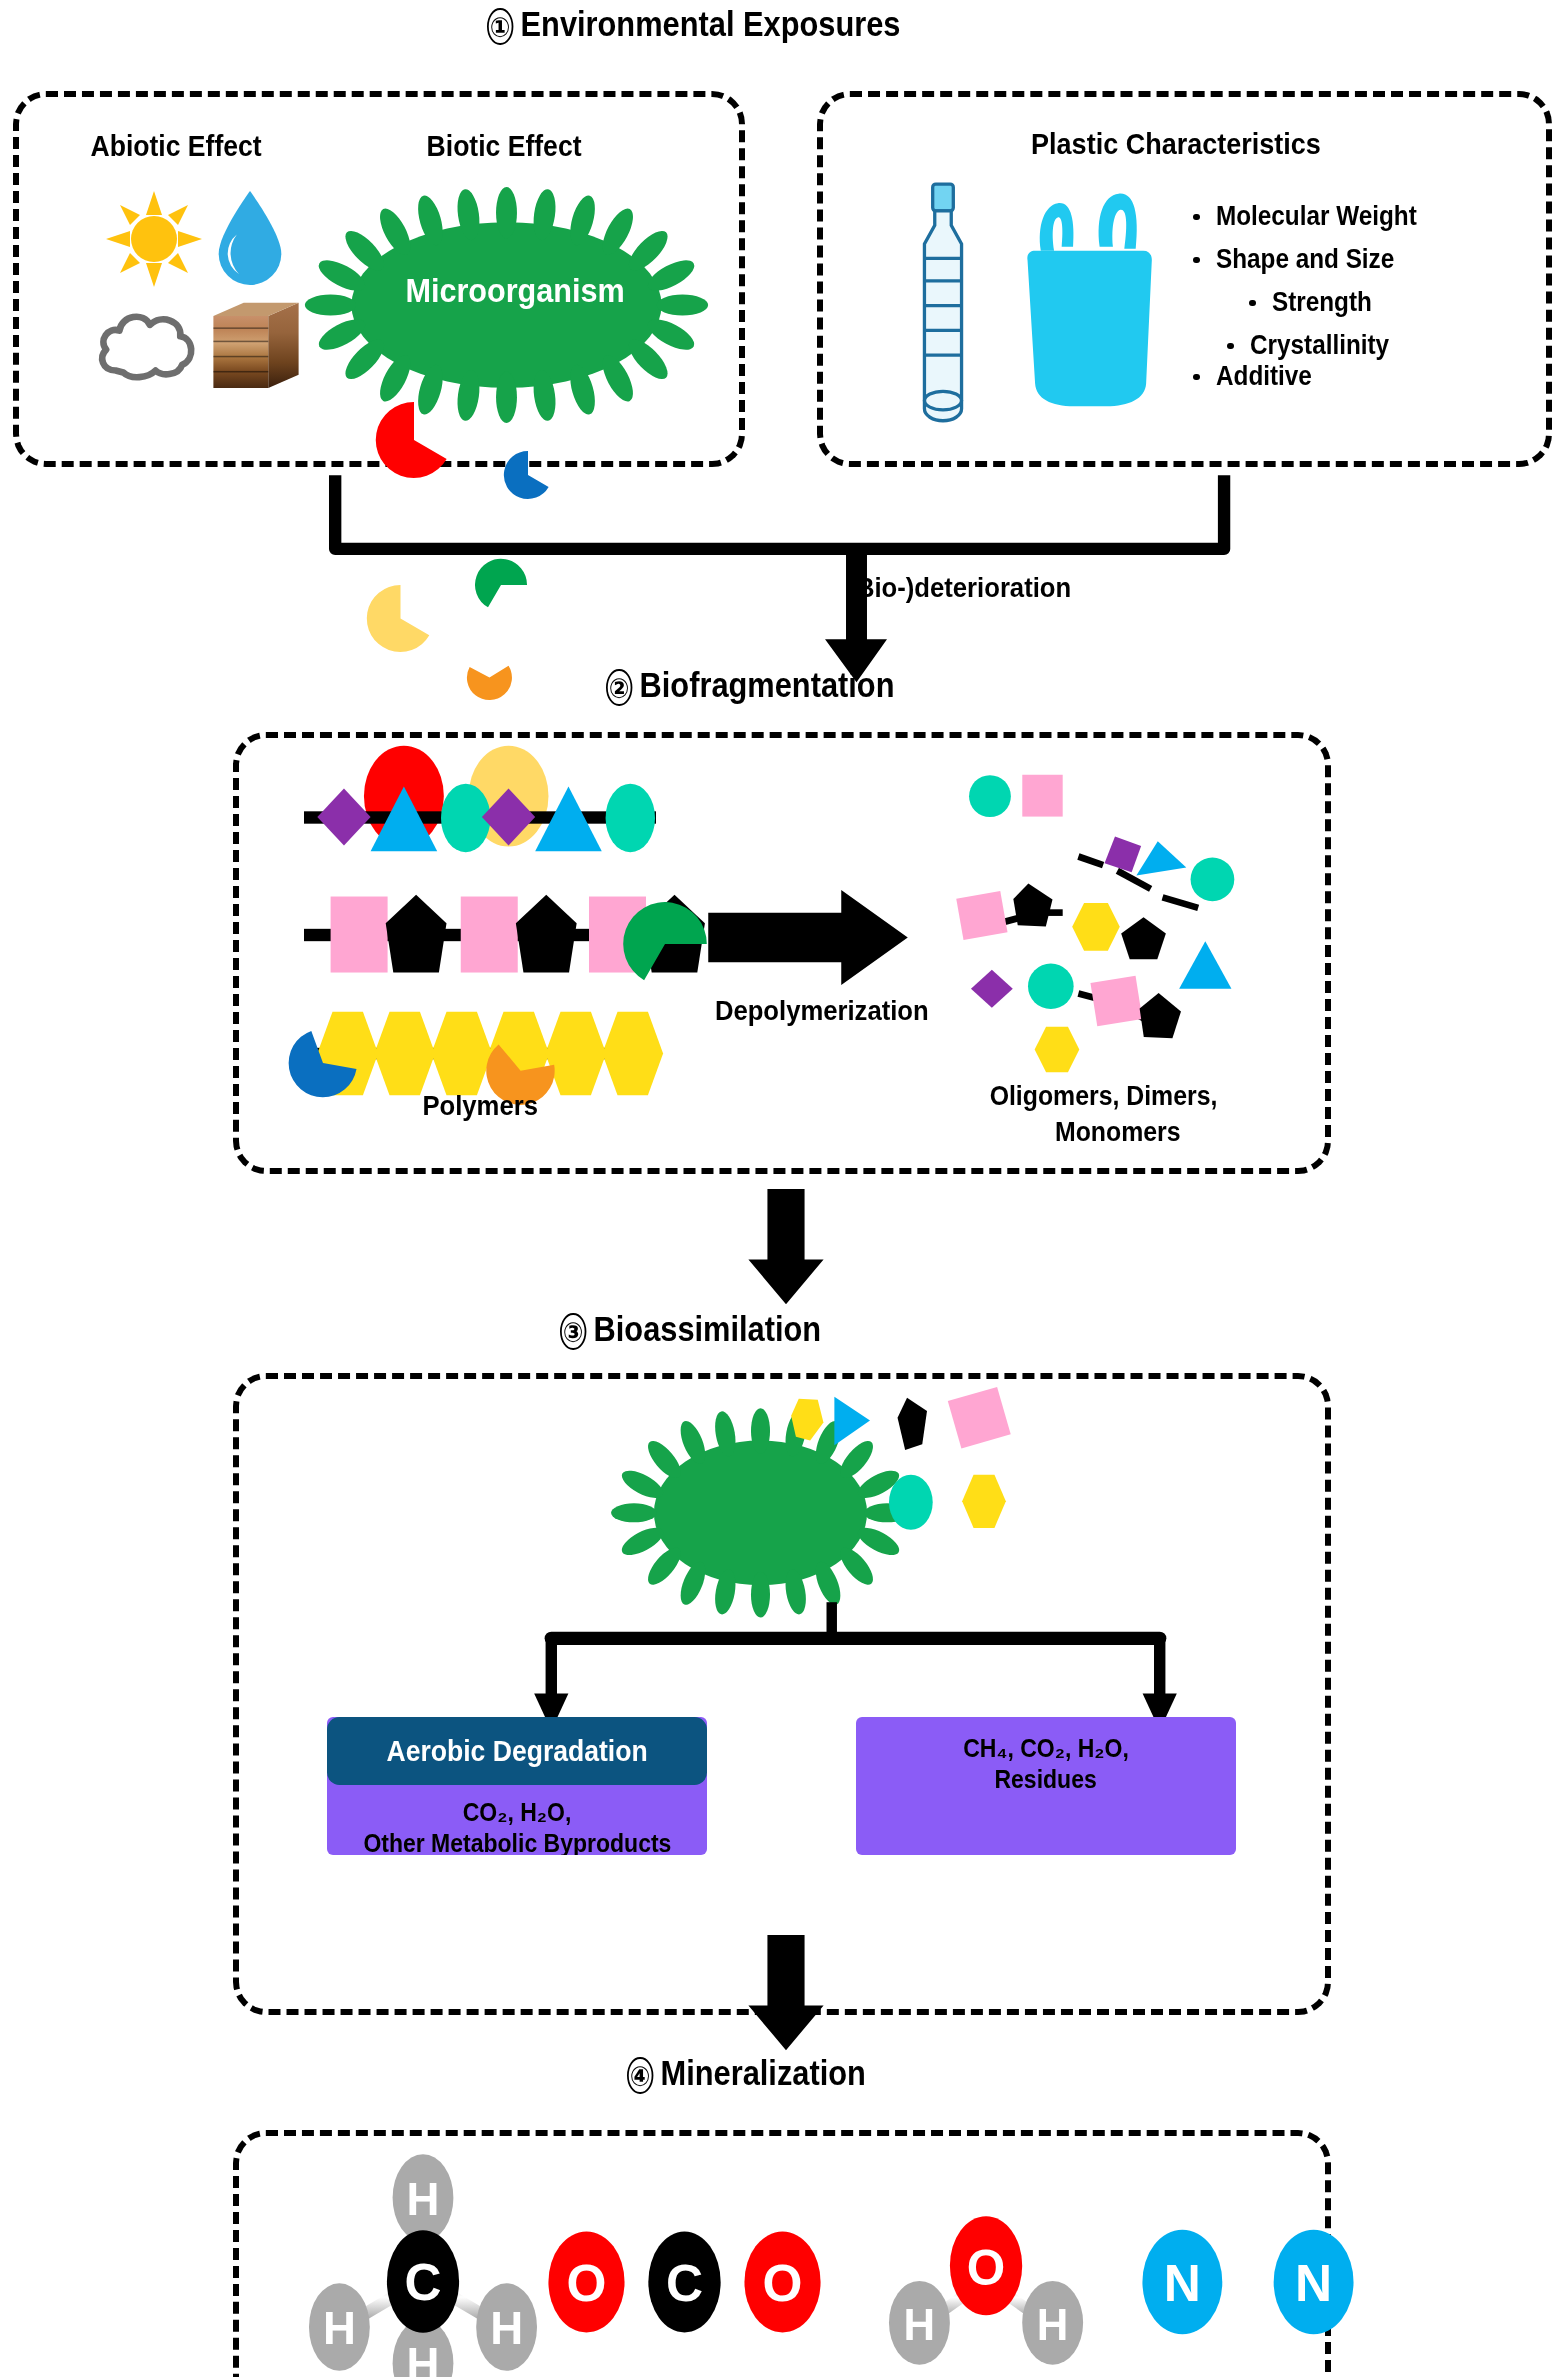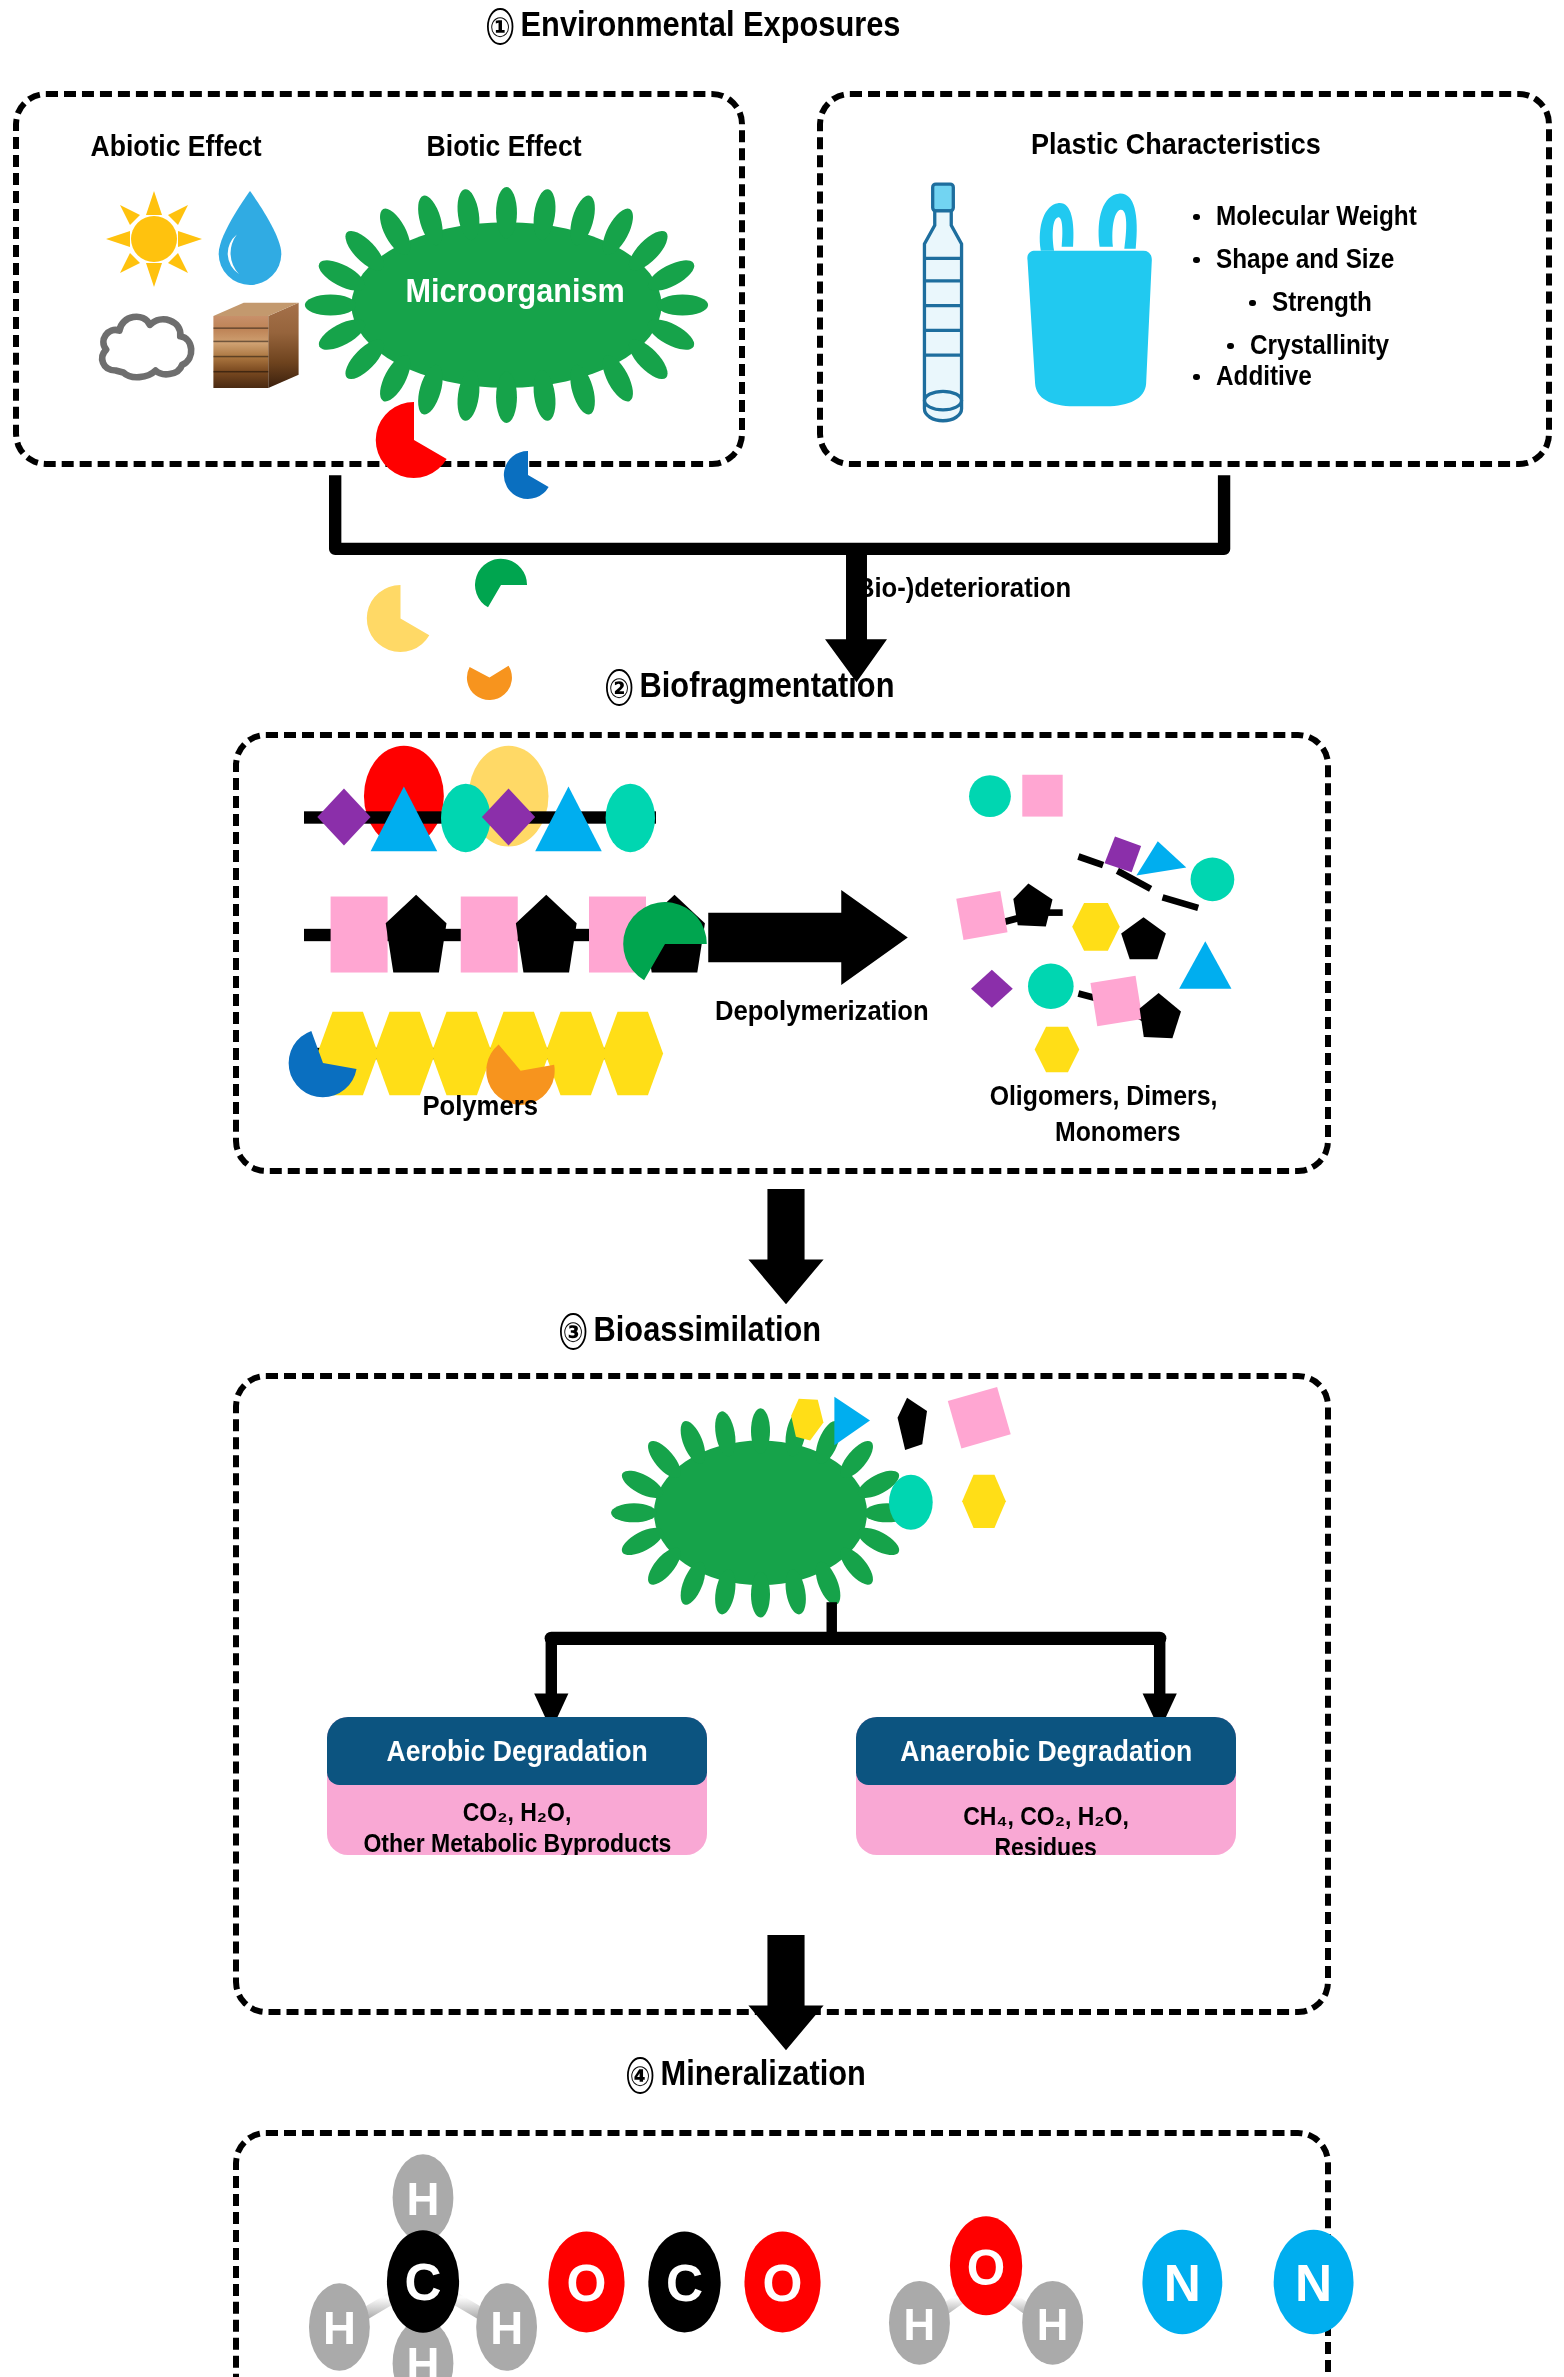--- a/index.html
+++ b/index.html
@@ -16,21 +16,21 @@
            margin-right:8.6px;box-sizing:border-box;transform:scaleX(1);}
   .dashbox{position:absolute;border:6.2px dashed #000;border-radius:33px;
            box-sizing:border-box;background:#fff;}
   .lbl{position:absolute;font-weight:bold;color:#000;white-space:nowrap;
        transform:scaleX(.9);transform-origin:center center;}
   .bullets{position:absolute;list-style:none;margin:0;padding:0;}
   .bullets li{font-weight:bold;white-space:nowrap;display:flex;align-items:baseline;}
   .bullets li .bdot{display:inline-block;width:6.7px;height:6.7px;border-radius:50%;
                     background:#000;margin-right:16px;flex:0 0 auto;position:relative;top:-4.8px;}
   .bullets li span.btxt{transform:scaleX(.9);transform-origin:left center;display:inline-block;}
-  .degbox{position:absolute;background:#f9a8d4;border-radius:21px;
+  .degbox{position:absolute;background:#8b5cf6;border-radius:6px;
           box-shadow:0 0 0 0 transparent;overflow:hidden;}
   .degbox .dhead{background:#0C5480;color:#fff;font-weight:bold;text-align:center;
                  border-radius:12.4px;}
   .degbox .dhead span{display:inline-block;transform:scaleX(.9);}
   .degbox .dbody{text-align:center;font-weight:bold;color:#000;line-height:1.24;}
   .degbox .dbody span{display:inline-block;transform:scaleX(.92);}
   svg{overflow:visible;display:block;}
   .atomlabel{fill:#fff;font-weight:bold;font-family:"Liberation Sans","DejaVu Sans",sans-serif;}
 </style>
 </head>
@@ -344,23 +344,20 @@
   <div class="dhead" style="height:68px;line-height:68px;font-size:29.5px;">
     <span>Aerobic Degradation</span>
   </div>
   <div class="dbody" style="padding-top:12.4px;font-size:25px;">
     <div><span>CO₂, H₂O,</span></div>
     <div><span>Other Metabolic Byproducts</span></div>
   </div>
 </div>
 
 <div class="degbox" style="left:856px;top:1717px;width:380px;height:138px;">
-  <div class="dhead" style="height:68px;line-height:68px;font-size:29.5px;">
-    <span>Anaerobic Degradation</span>
-  </div>
   <div class="dbody" style="padding-top:16px;font-size:25px;">
     <div><span>CH₄, CO₂, H₂O,</span></div>
     <div><span>Residues</span></div>
   </div>
 </div>
 
 <svg class="abs" style="left:736px;top:1935px;" width="100" height="119" viewBox="0 0 210 250">
   <path d="M66 0 h78 v148 h40 L105 242 L26 148 h40 Z" fill="#000"></path>
 </svg>
 

